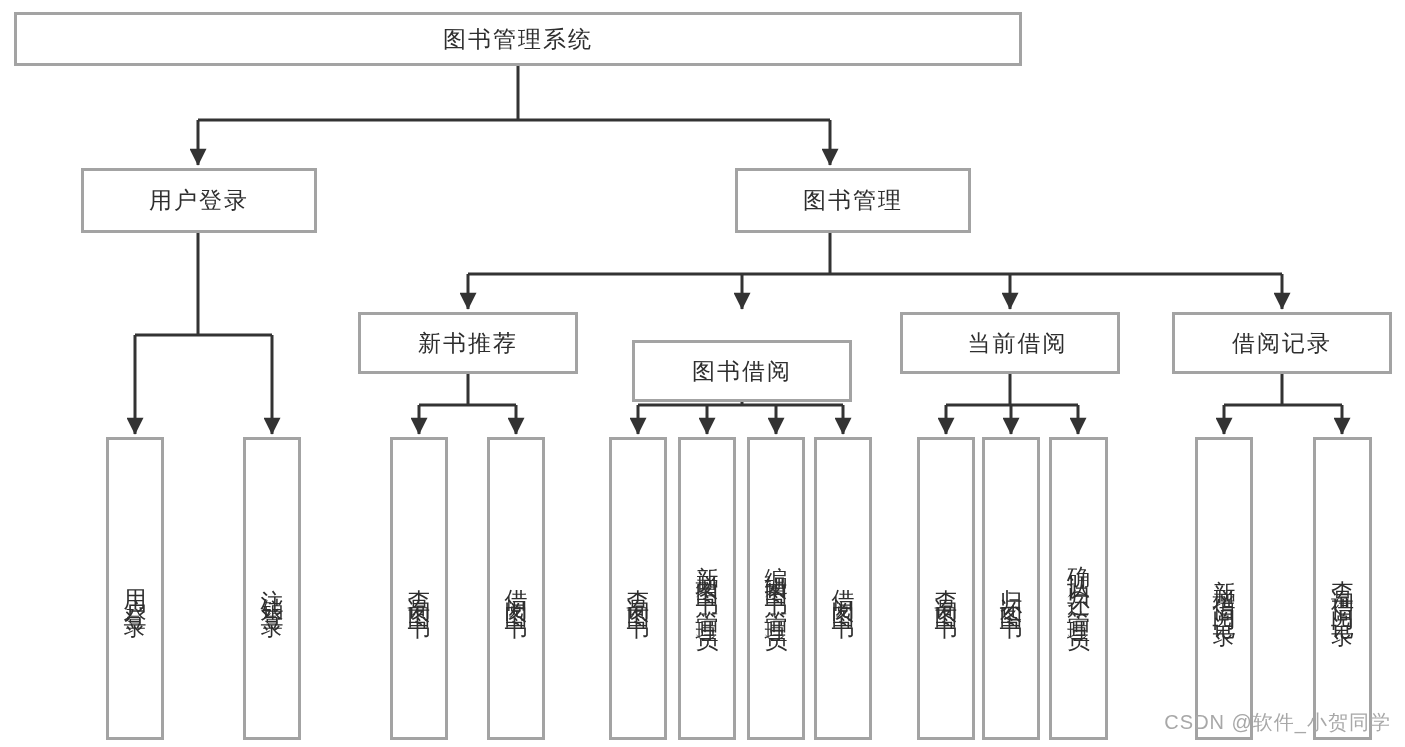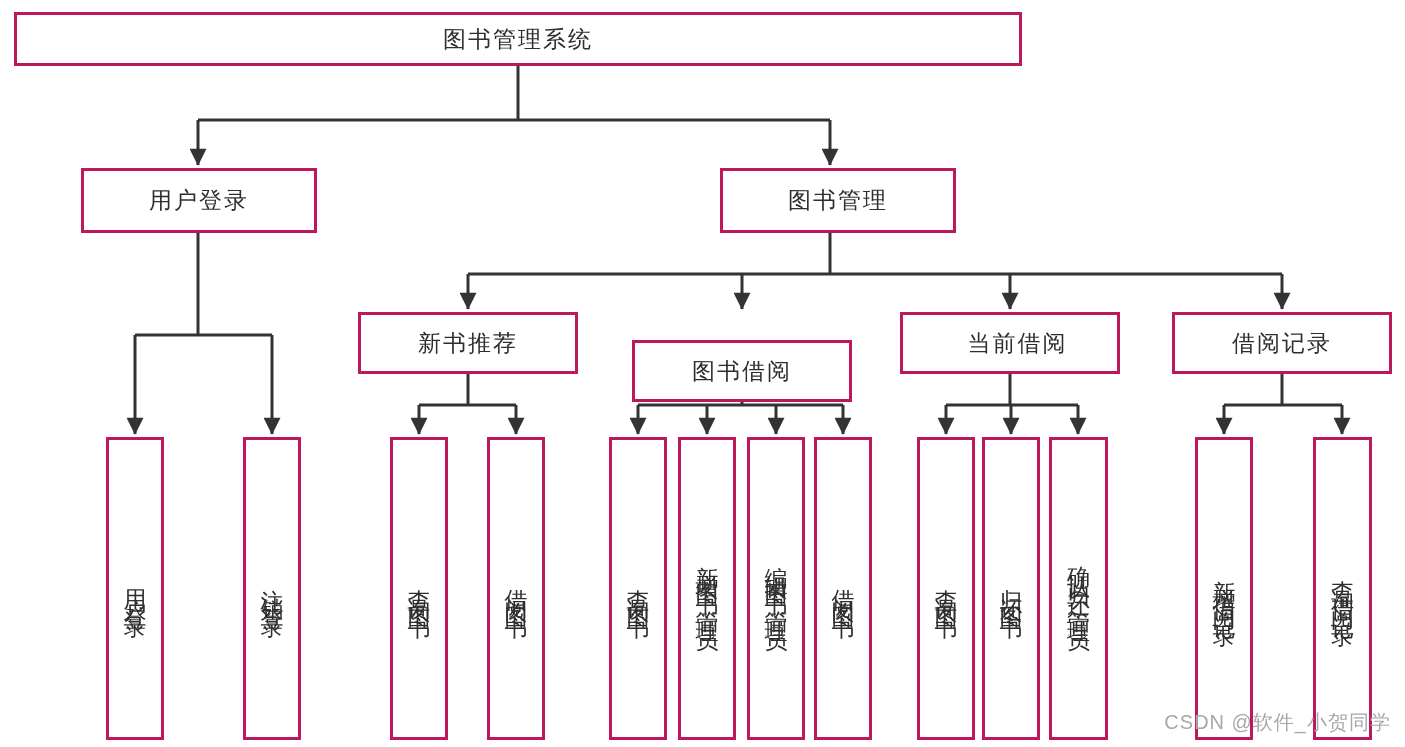--- a/index.html
+++ b/index.html
@@ -18,21 +18,21 @@
   }
   svg.wires {
     position: absolute;
     left: 0; top: 0;
     width: 1405px;
     height: 747px;
   }
   .box {
     position: absolute;
     box-sizing: border-box;
-    border: 3px solid #be185d;
+    border: 3px solid #a3a3a3;
     background: #ffffff;
     display: flex;
     align-items: center;
     justify-content: center;
     font-size: 23px;
     color: #2e2e2e;
     letter-spacing: 2px;
     white-space: nowrap;
   }
   .box.leaf {
@@ -91,21 +91,21 @@
       <path d="M1011,405 V434"></path>
       <path d="M1078,405 V434"></path>
       <path d="M1224,405 V434"></path>
       <path d="M1342,405 V434"></path>
     </g>
   </svg>
 
   <div class="box" style="left:14px; top:12px; width:1008px; height:54px;">图书管理系统</div>
 
   <div class="box" style="left:81px; top:168px; width:236px; height:65px;">用户登录</div>
-  <div class="box" style="left:720px; top:168px; width:236px; height:65px;">图书管理</div>
+  <div class="box" style="left:735px; top:168px; width:236px; height:65px;">图书管理</div>
 
   <div class="box" style="left:358px; top:312px; width:220px; height:62px;">新书推荐</div>
   <div class="box" style="left:632px; top:312px; width:220px; height:62px;margin-top:28px;">图书借阅</div>
   <div class="box" style="left:900px; top:312px; width:220px; height:62px;padding-left:15px;">当前借阅</div>
   <div class="box" style="left:1172px; top:312px; width:220px; height:62px;">借阅记录</div>
 
   <div class="box leaf" style="left:106px; top:437px; width:58px; height:303px;">用户登录</div>
   <div class="box leaf" style="left:243px; top:437px; width:58px; height:303px;">注销登录</div>
 
   <div class="box leaf" style="left:390px; top:437px; width:58px; height:303px;">查询图书</div>

